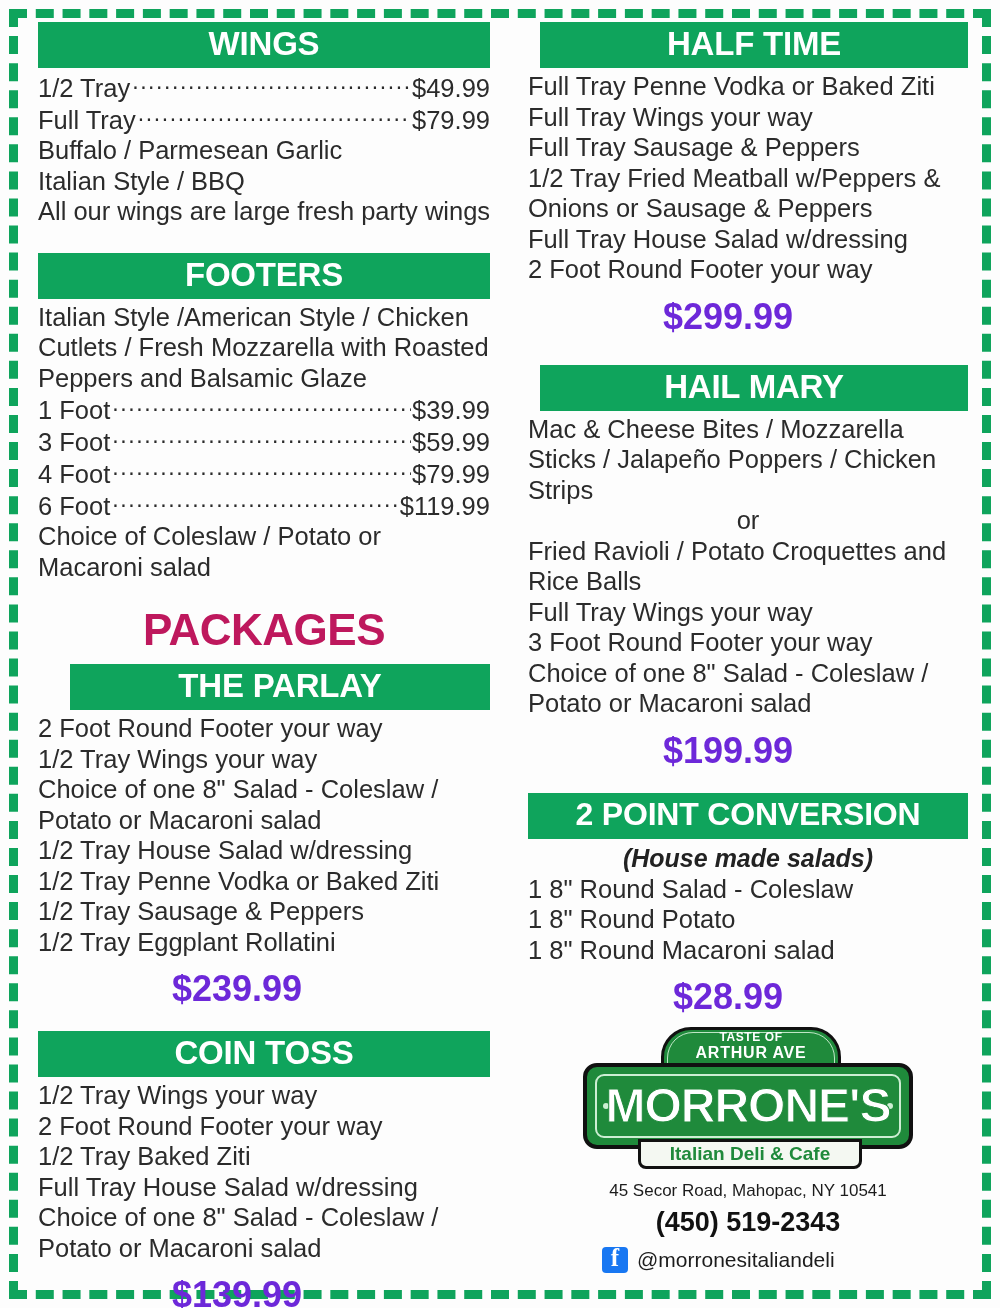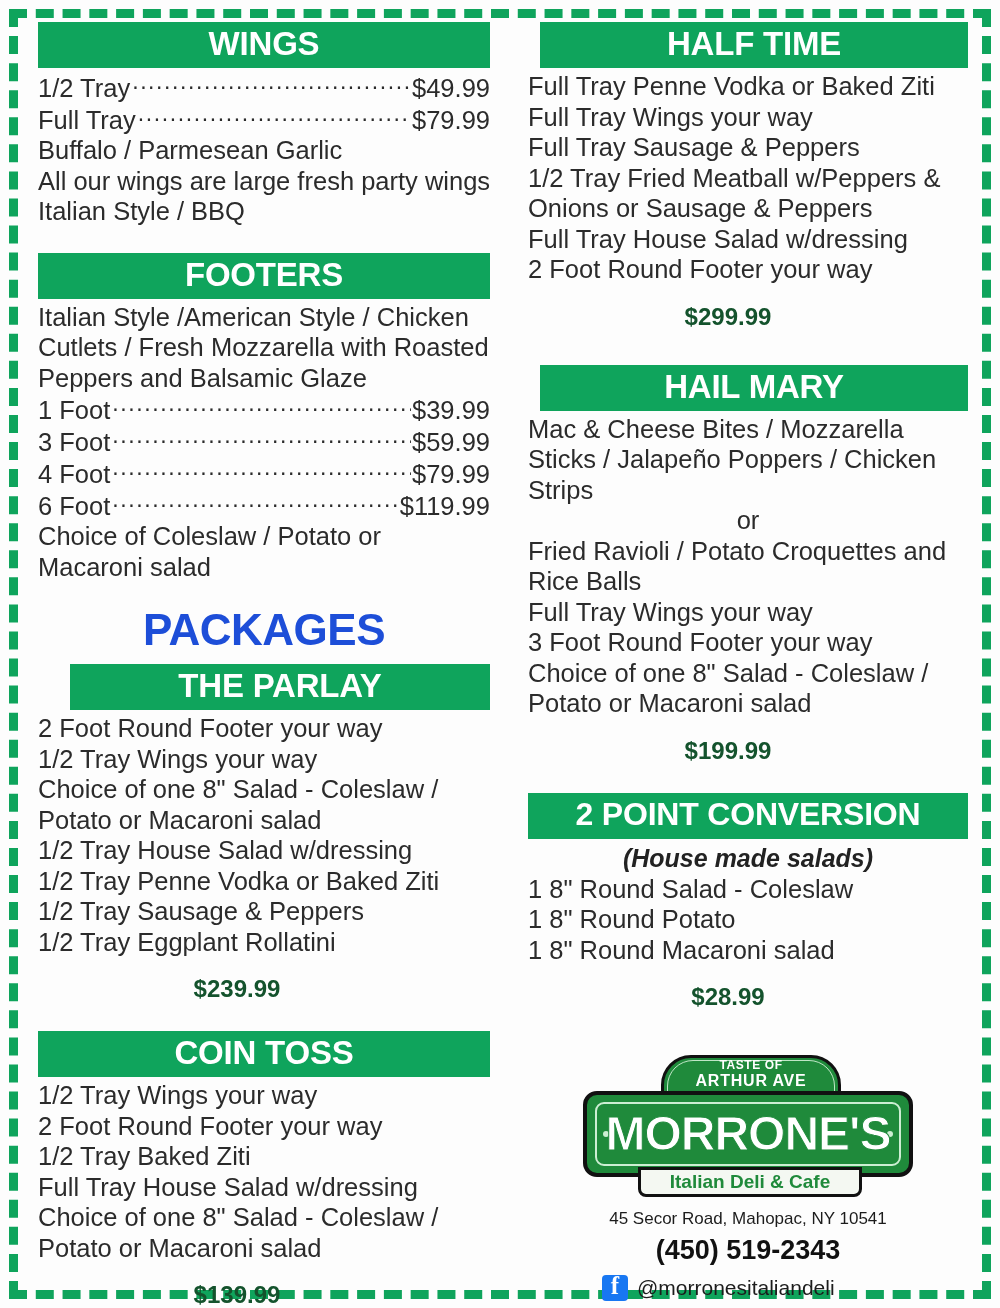--- a/index.html
+++ b/index.html
@@ -69,21 +69,21 @@
     margin-left: 32px;
   }
   .bar.inset-r {
     margin-left: 12px;
   }
   .bar.small {
     font-size: 32px;
   }
 
   .section-title {
-    color: #1d4ed8;
+    color: #be185d;
     font-weight: bold;
     font-size: 44px;
     line-height: 52px;
     text-align: center;
     margin: 22px 0 8px 0;
     letter-spacing: -0.5px;
   }
 
   .subtitle {
     font-style: italic;
@@ -136,37 +136,37 @@
     font-size: 23px;
     color: #2b2b2b;
     white-space: nowrap;
     position: absolute;
     bottom: 0;
     left: 0;
   }
   .priced .pr { flex: 0 0 auto; }
 
   .price-big {
-    color: #14532d;
-    font-weight: bold;
-    font-size: 24px;
+    color: #6d28d9;
+    font-weight: bold;
+    font-size: 36px;
     line-height: 44px;
     text-align: center;
     margin-top: 10px;
   }
   .price-big.indent-l { padding-right: 54px; }
   .price-big.indent-r { padding-right: 40px; }
 
   .blk { margin-bottom: 0; }
   .sp-20 { height: 20px; }
   .sp-26 { height: 26px; }
 
   
   .logo-wrap {
-    margin-top: 36px;
+    margin-top: 8px;
     display: flex;
     justify-content: center;
   }
   .logo {
     position: relative;
     width: 330px;
     height: 152px;
   }
   .logo .top-plate {
     position: absolute;
@@ -343,22 +343,22 @@
           <span class="dots"></span>
           <span class="pr">$49.99</span>
         </div>
         <div class="priced">
           <span class="nm">Full Tray</span>
           <span class="dots"></span>
           <span class="pr">$79.99</span>
         </div>
         <ul class="lines">
           <li>Buffalo / Parmesean Garlic</li>
+          <li>Italian Style / BBQ</li>
           <li>All our wings are large fresh party wings</li>
-          <li>Italian Style / BBQ</li>
         </ul>
       </div>
 
       <div class="sp-26"></div>
 
       <div class="blk">
         <div class="bar">FOOTERS</div>
         <ul class="lines">
           <li class="wrap">Italian Style /American Style / Chicken Cutlets / Fresh Mozzarella with Roasted Peppers and  Balsamic Glaze</li>
         </ul>

